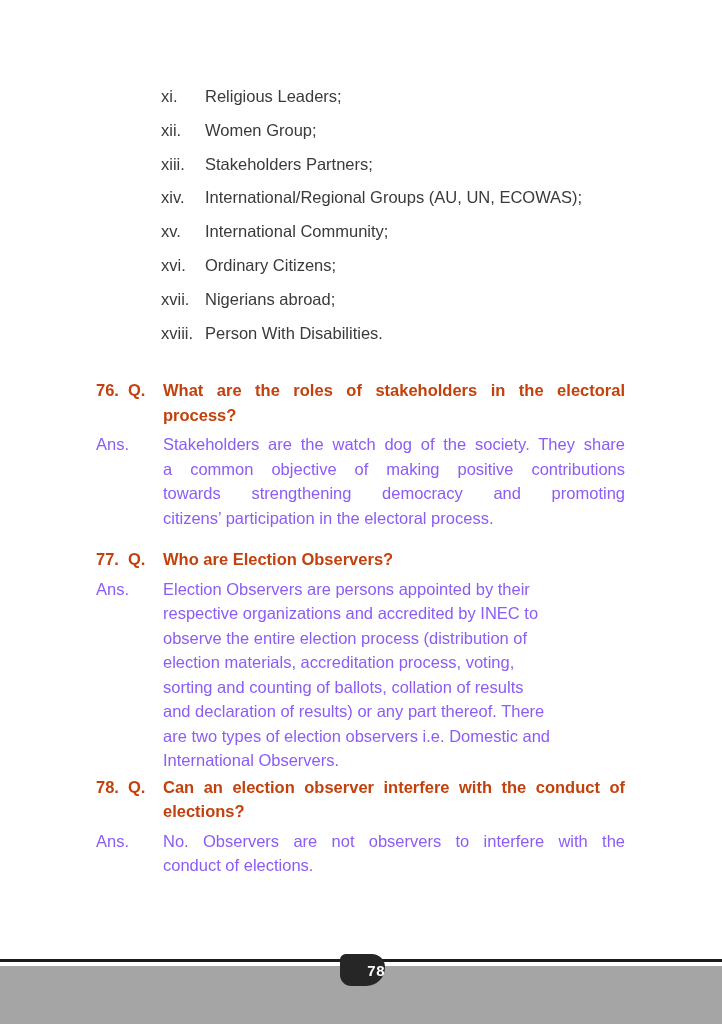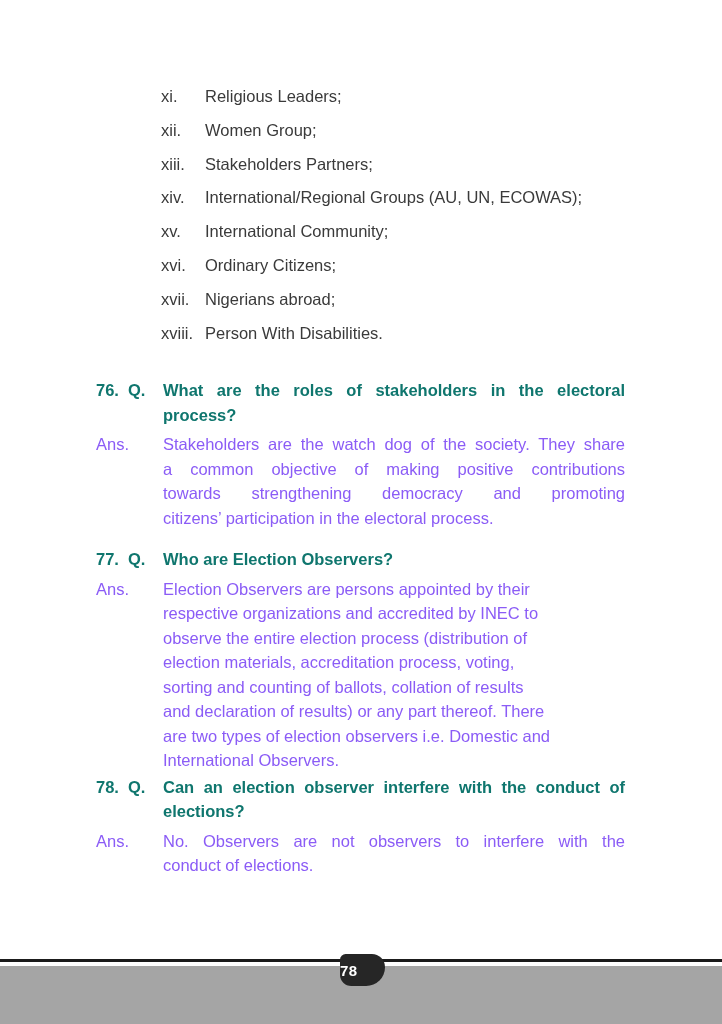--- a/index.html
+++ b/index.html
@@ -32,21 +32,21 @@
   }
   .roman { width: 44px; flex: none; }
   .li-text { flex: 1; white-space: nowrap; }
   
   .qa-list .qa:nth-child(1) { margin-top: 21px; }
   .qa-list .qa:nth-child(2) { margin-top: 17px; }
   .qa-list .qa:nth-child(3) { margin-top: 2px; }
   .q-row {
     display: flex;
     font-weight: bold;
-    color: #0f766e;
+    color: #c2410c;
     line-height: 24.5px;
   }
   .label-col {
     flex: none;
     width: 67px;
     display: flex;
   }
   .q-num { width: 32px; flex: none; }
   .q-text { flex: 1; min-width: 0; }
   .jline { text-align: justify; text-align-last: justify; }
@@ -73,21 +73,21 @@
     background: #a5a5a5;
   }
   .page-badge {
     position: absolute;
     left: 340px; top: 954px;
     width: 45px; height: 32px;
     background: #262626;
     border-radius: 6px 14px 20px 12px;
     display: flex;
     align-items: center;
-    justify-content: flex-start;
+    justify-content: flex-end;
     z-index: 2;
   }
   .page-num {
     color: #ffffff;
     font-size: 15px;
     font-weight: bold;
     letter-spacing: 0.5px;
   }
 </style>
 </head>

